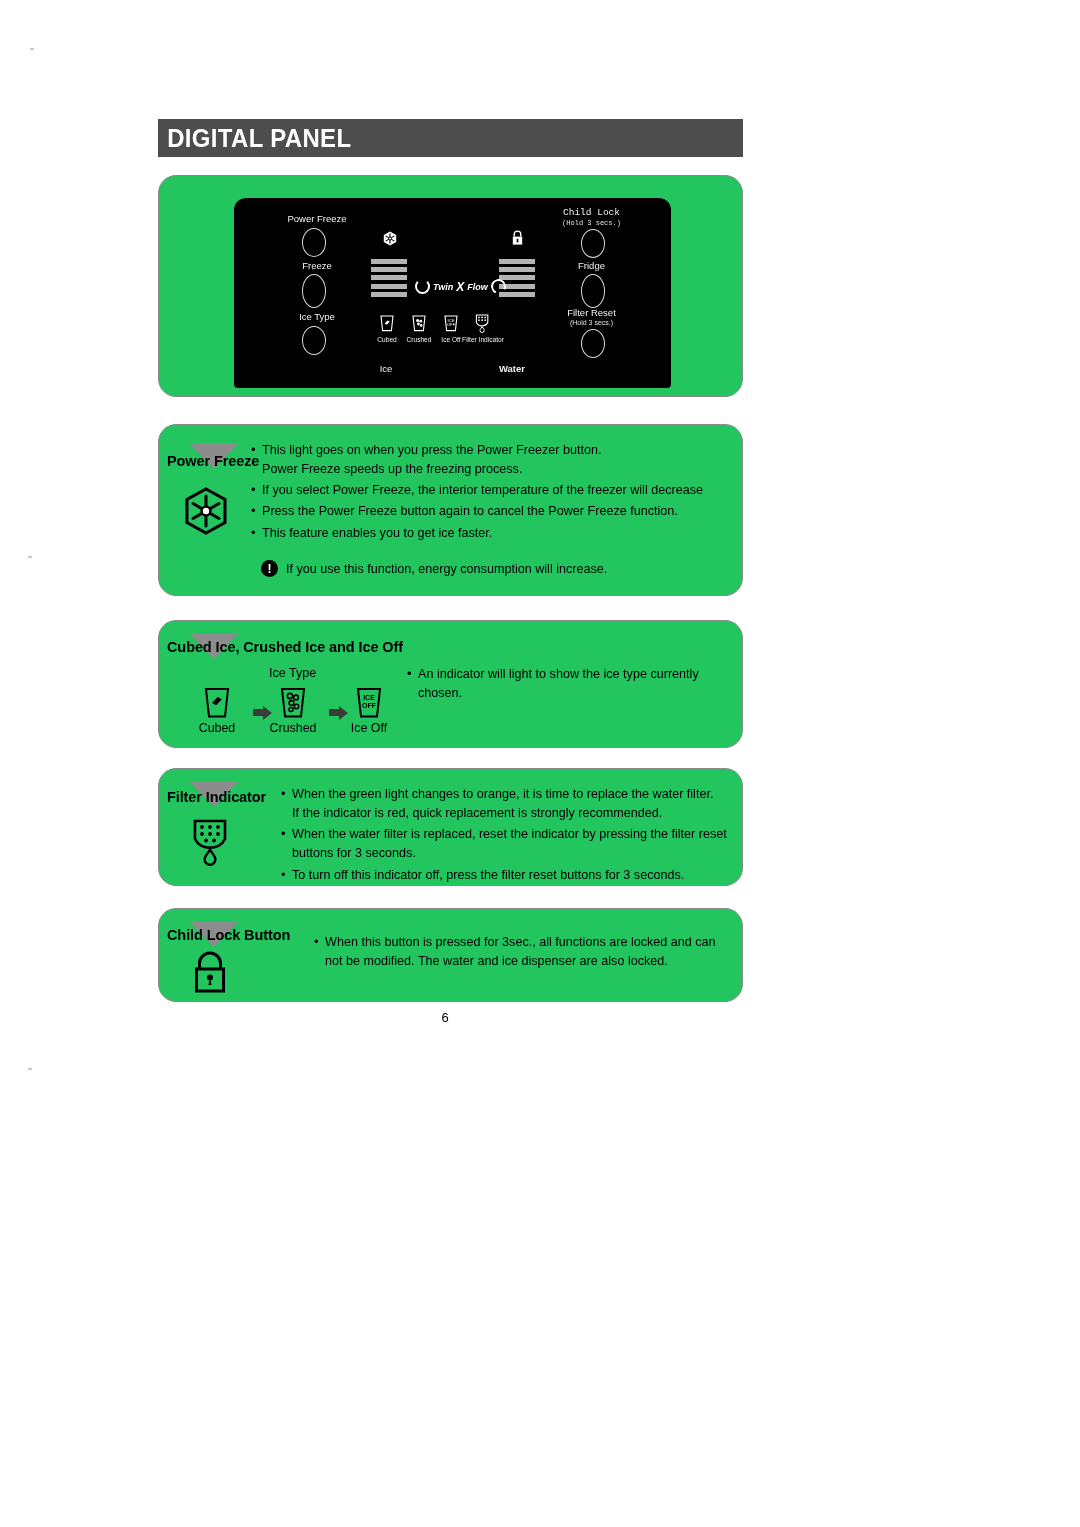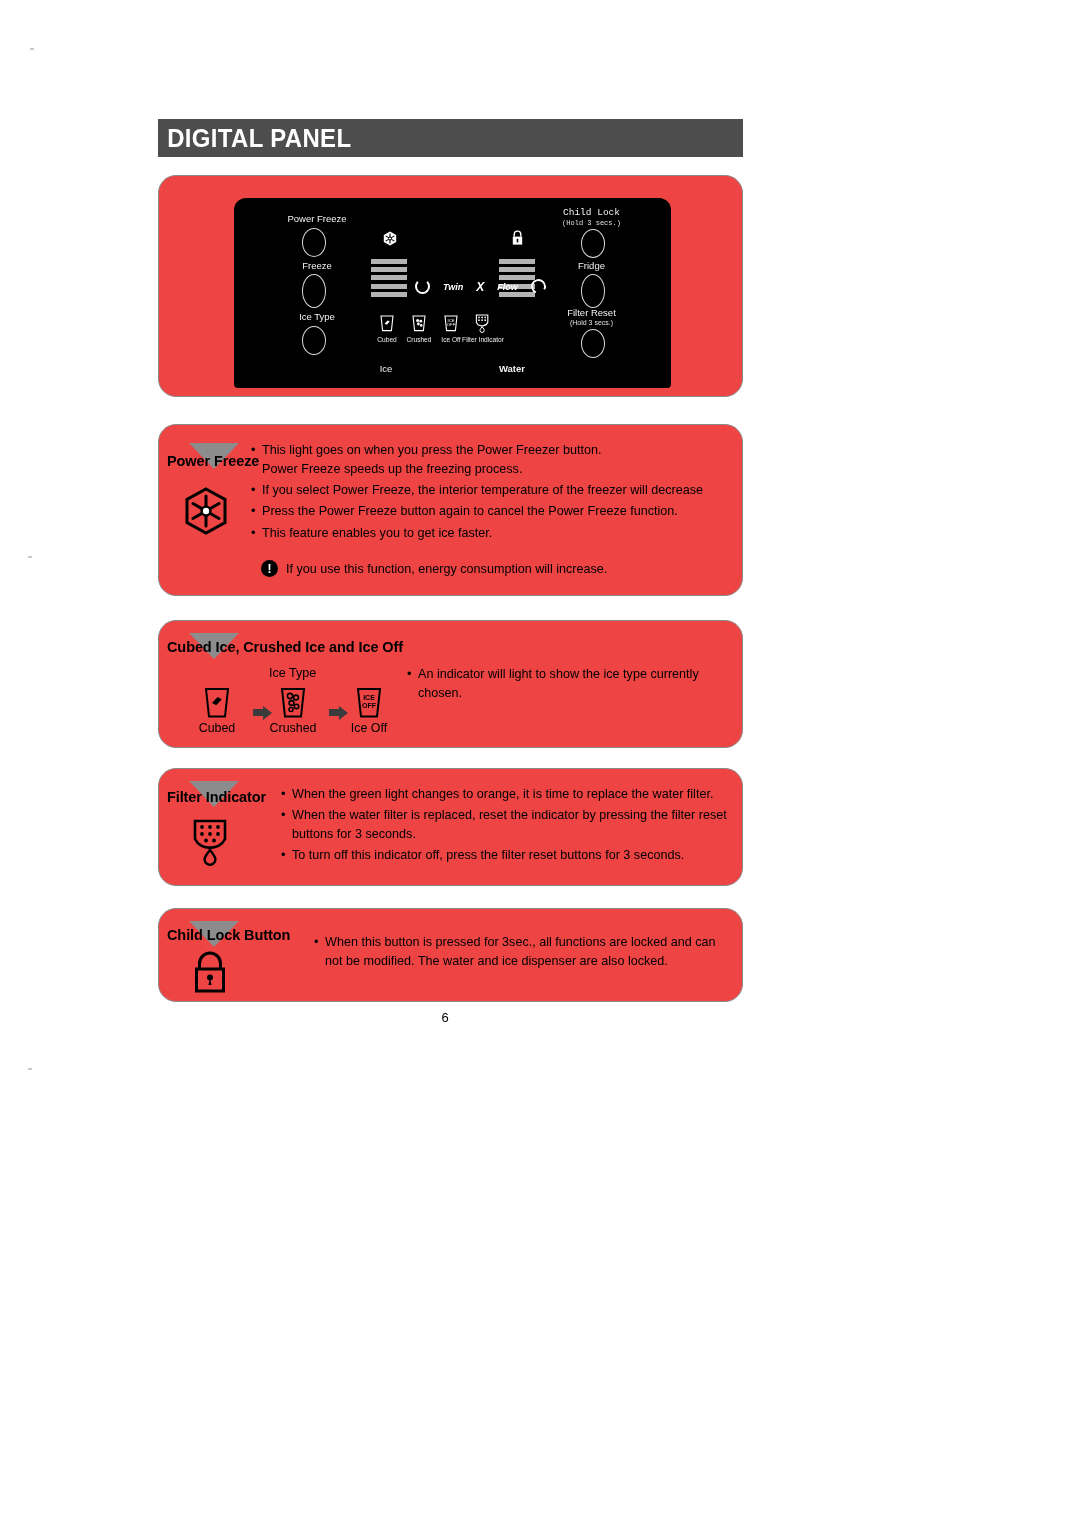--- a/index.html
+++ b/index.html
@@ -35,21 +35,21 @@
     padding-left: 10px;
     transform: scaleX(0.92);
     transform-origin: left center;
   }
 
   
   .box {
     position: absolute;
     border: 1.6px solid #8a8a8a;
     border-radius: 18px;
-    background: #ef4444;
+    background: #22c55e;
     box-sizing: border-box;
   }
 
   
   #panel-box {
     left: 158px;
     top: 175px;
     width: 585px;
     height: 222px;
   }
@@ -99,21 +99,21 @@
   .bar-stack i {
     display: block;
     width: 36px;
     height: 5px;
     background: #b3b3b3;
   }
   .twinflow {
     position: absolute;
     display: flex;
     align-items: center;
-    gap: 13px;
+    gap: 3px;
     font-size: 9px;
     font-weight: bold;
     font-style: italic;
     color: #ffffff;
     white-space: nowrap;
   }
   .tf-ring {
     width: 11px;
     height: 11px;
     border: 2.6px solid #fff;
@@ -473,20 +473,21 @@
         <circle cx="17" cy="23.5" r="1.9"></circle>
           <circle cx="25" cy="23.5" r="1.9"></circle>
       </g>
       <path d="M21 33 c -4.2 5.4 -5.4 6.8 -5.4 9.4 a5.4 5.4 0 0 0 10.8 0 c0 -2.6 -1.2 -4 -5.4 -9.4 z" fill="none" stroke="#000" stroke-width="2.4"></path>
     </svg>
   </div>
 
   <div class="bullets" style="left:122px; top:16px; width:450px;">
     <div class="li">
       <span>When the green light changes to orange, it is time to replace the water filter.</span>
+      <span class="cont">If the indicator is red, quick replacement is strongly recommended.</span>
     </div>
     <div class="li">
       <span>When the water filter is replaced, reset the indicator by pressing the filter reset</span>
       <span class="cont">buttons for 3 seconds.</span>
     </div>
     <div class="li">
       <span>To turn off this indicator off, press the filter reset buttons for 3 seconds.</span>
     </div>
   </div>
 </div>

